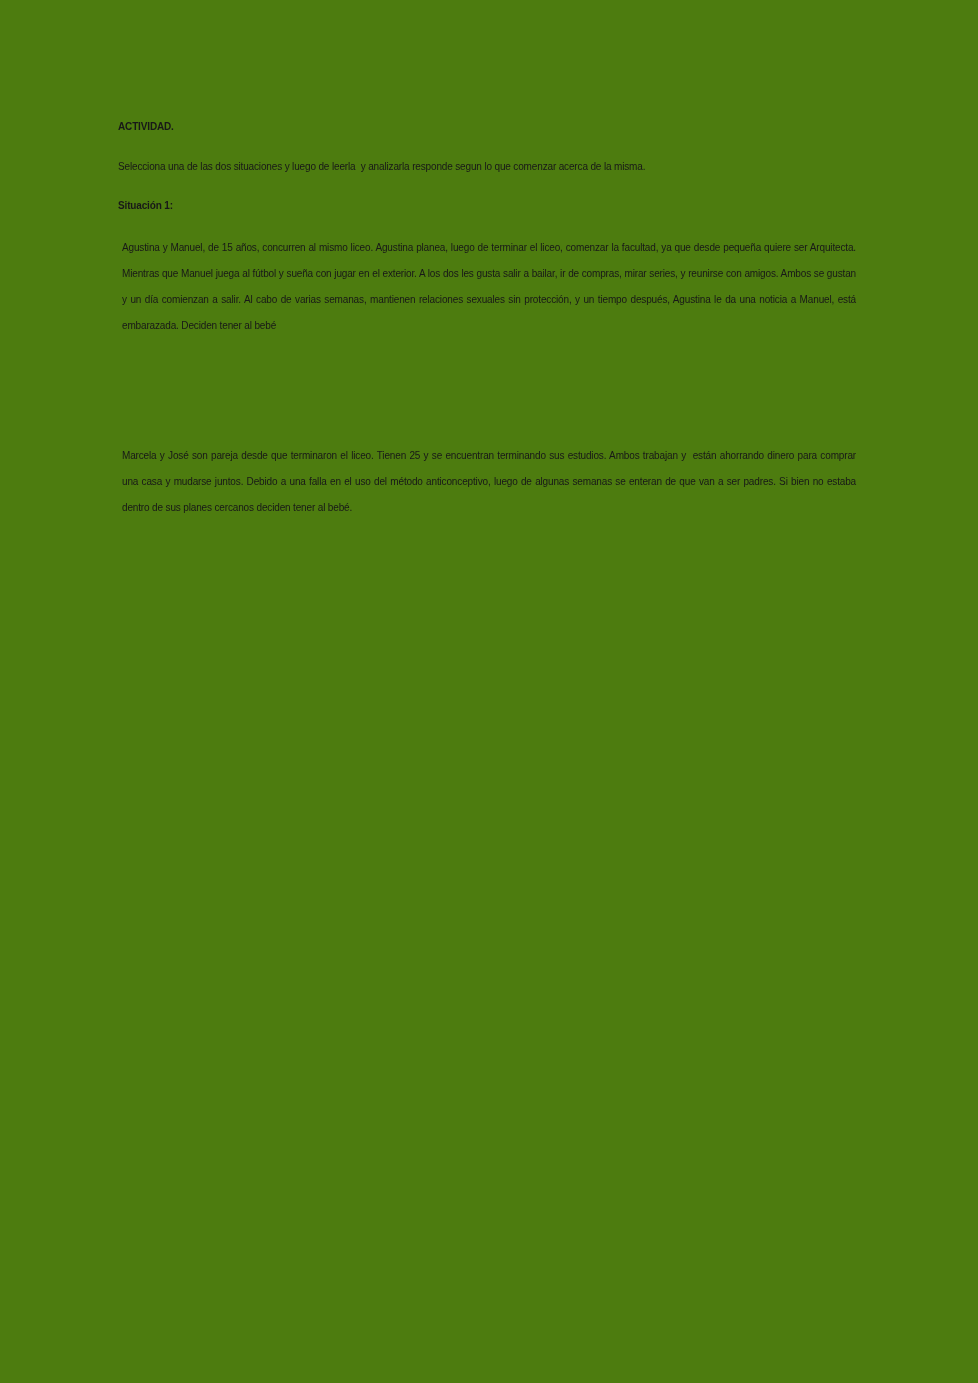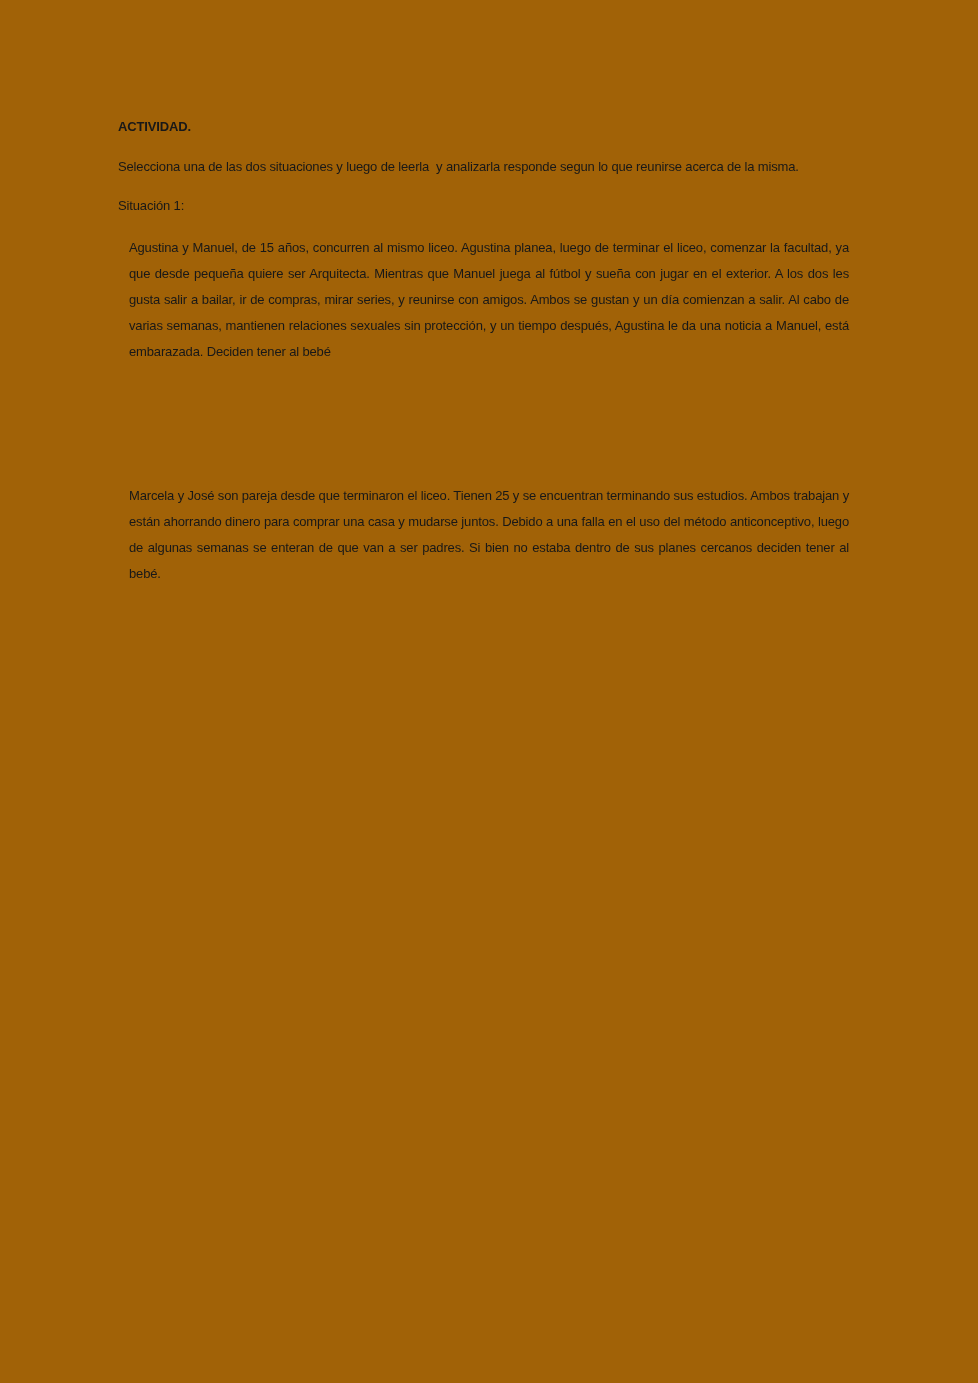--- a/index.html
+++ b/index.html
@@ -5,62 +5,62 @@
   html, body {
     margin: 0;
     padding: 0;
     background: #ffffff;
   }
   .page {
     position: relative;
     width: 978px;
     height: 1383px;
     margin: 0 auto;
-    background: #a16207;
+    background: #4d7c0f;
     color: #181818;
     font-family: "Liberation Sans", "DejaVu Sans", sans-serif;
-    font-size: 13px;
+    font-size: 10px;
     line-height: 26px;
     letter-spacing: -0.15px;
     box-sizing: border-box;
     padding: 114px 118px 0 118px;
     overflow: hidden;
   }
   .doc-heading {
     font-weight: bold;
     margin: 0 0 14px 0;
     white-space: pre-wrap;
   }
   .section-heading {
-    font-weight: normal;
+    font-weight: bold;
     margin: 0 0 16px 0;
     white-space: pre-wrap;
   }
   .para {
     margin: 0 0 13px 0;
     text-align: justify;
     white-space: pre-wrap;
   }
   .para-flush {
-    margin: 11px;
+    margin: 4px;
     text-align: justify;
     white-space: pre-wrap;
   }
   .blank-gap {
     height: 96px;
   }
 </style>
 </head>
 <body>
 
 <div class="page">
 
   <p class="doc-heading">ACTIVIDAD.</p>
 
-  <p class="para">Selecciona una de las dos situaciones y luego de leerla  y analizarla responde segun lo que reunirse acerca de la misma.</p>
+  <p class="para">Selecciona una de las dos situaciones y luego de leerla  y analizarla responde segun lo que comenzar acerca de la misma.</p>
 
   <p class="section-heading">Situación 1:</p>
 
   <p class="para-flush">Agustina y Manuel, de 15 años, concurren al mismo liceo. Agustina planea, luego de terminar el liceo, comenzar la facultad, ya que desde pequeña quiere ser Arquitecta. Mientras que Manuel juega al fútbol y sueña con jugar en el exterior. A los dos les gusta salir a bailar, ir de compras, mirar series, y reunirse con amigos. Ambos se gustan y un día comienzan a salir. Al cabo de varias semanas, mantienen relaciones sexuales sin protección, y un tiempo después, Agustina le da una noticia a Manuel, está embarazada. Deciden tener al bebé</p>
 
   <div class="blank-gap"></div>
 
 
   <p class="para-flush">Marcela y José son pareja desde que terminaron el liceo. Tienen 25 y se encuentran terminando sus estudios. Ambos trabajan y  están ahorrando dinero para comprar una casa y mudarse juntos. Debido a una falla en el uso del método anticonceptivo, luego de algunas semanas se enteran de que van a ser padres. Si bien no estaba dentro de sus planes cercanos deciden tener al bebé.</p>
 

